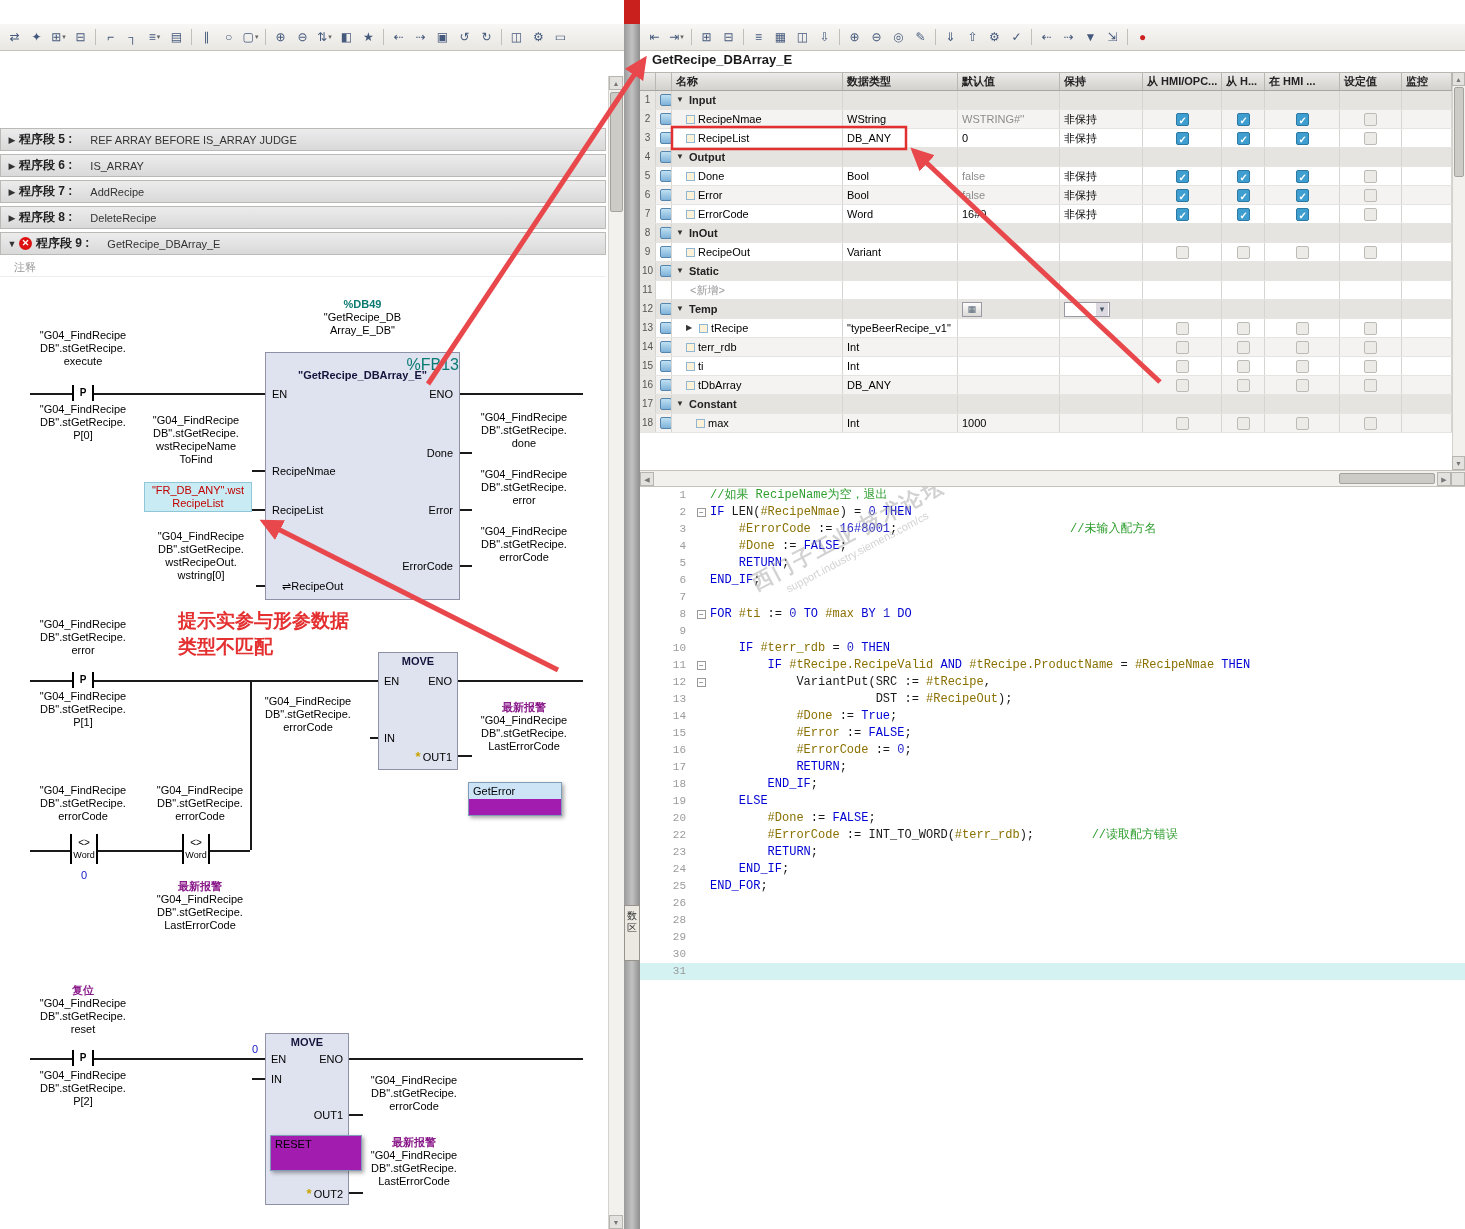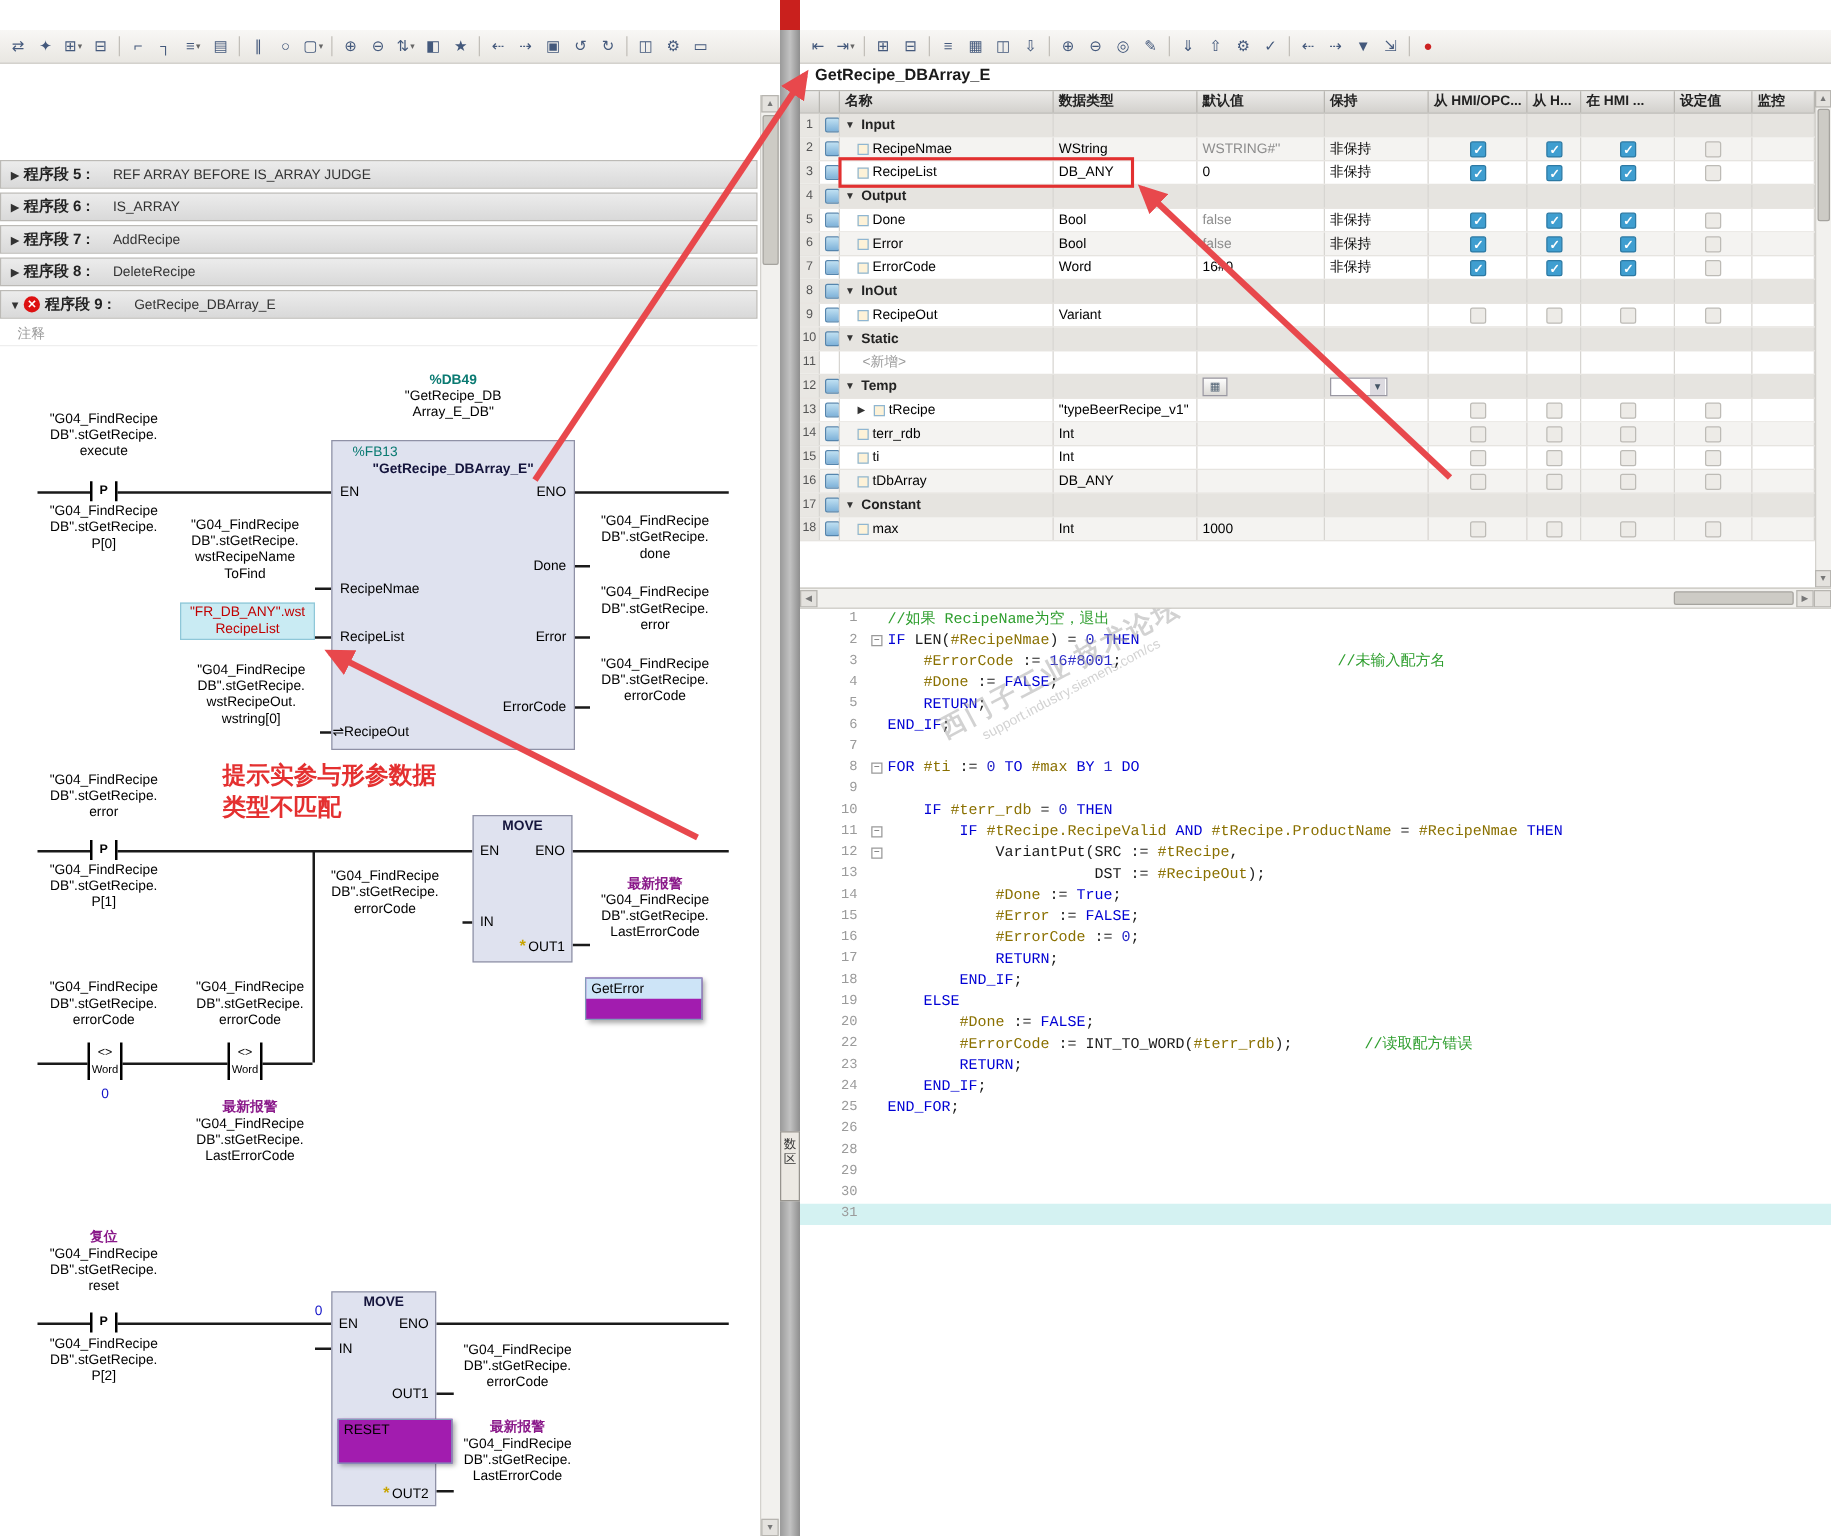--- a/index.html
+++ b/index.html
@@ -36,21 +36,21 @@
 .lad{position:absolute;left:0;top:280px;width:606px;height:949px;background:#fff;overflow:hidden}
 .wire{position:absolute;height:2px;background:#1a1a1a}
 .vwire{position:absolute;width:2px;background:#1a1a1a}
 .tag{position:absolute;font-size:11px;line-height:13px;text-align:center;white-space:pre-line;color:#000}
 .plabel{color:#8a1a8a;font-weight:bold}
 .teal{color:#0a7a72}
 .blue-num{color:#1414c8}
 .contact{position:absolute;width:22px;height:16px;border-left:2px solid #000;border-right:2px solid #000;text-align:center;font-size:10px;font-weight:bold;line-height:15px;background:#fff;z-index:3}
 .cmp{position:absolute;width:28px;height:30px;border-left:2px solid #000;border-right:2px solid #000;text-align:center;background:#fff;z-index:3;font-size:10px;line-height:13px;padding-top:2px}
 .fbblock{position:absolute;background:#dfe2ef;border:1px solid #8f91a6;z-index:2}
-.fb-num{position:absolute;left:16px;right:0;text-align:left;font-size:11px}
+.fb-num{position:absolute;left:4px;right:0;text-align:right;font-size:16px}
 .fb-title{position:absolute;left:0;right:0;text-align:center;font-size:11px;font-weight:bold;color:#14143c}
 .pin{position:absolute;font-size:11px;line-height:13px;color:#000;white-space:nowrap}
 .pin.r{text-align:right}
 .hi-operand{position:absolute;background:#c9ebf3;border:1px solid #8fc7d8;color:#c00000;font-size:11px;line-height:13px;text-align:center;white-space:pre-line;padding:1px 2px;z-index:4}
 .note-red{position:absolute;color:#e43030;font-size:19px;line-height:26px;font-weight:bold;text-align:left;white-space:pre-line;z-index:5}
 .dropdown-box{position:absolute;background:#a21caf;border:1px solid #7f9db9;box-shadow:2px 2px 4px rgba(0,0,0,.35);z-index:6;font-size:11px}
 .dropdown-box .dd-row{height:16px;line-height:16px;padding-left:4px}
 .dd-row.hl{background:#cde4f7}
 .star{color:#c8a400;font-weight:bold;font-size:13px;margin-right:2px}
 
@@ -240,21 +240,21 @@
       <div class="tag" style="left:265px;top:31px;width:195px">"GetRecipe_DB
 Array_E_DB"</div>
 
       <div class="fbblock" style="left:265px;top:72px;width:195px;height:248px">
         <div class="fb-num teal" style="top:3px">%FB13</div>
         <div class="fb-title" style="top:16px">"GetRecipe_DBArray_E"</div>
         <div class="pin" style="left:6px;top:35px">EN</div>
         <div class="pin r" style="right:6px;top:35px">ENO</div>
         <div class="pin" style="left:6px;top:112px">RecipeNmae</div>
         <div class="pin" style="left:6px;top:151px">RecipeList</div>
-        <div class="pin" style="left:0;top:227px">⇌RecipeOut</div>
+        <div class="pin" style="left:16px;top:227px">⇌RecipeOut</div>
         <div class="pin r" style="right:6px;top:94px">Done</div>
         <div class="pin r" style="right:6px;top:151px">Error</div>
         <div class="pin r" style="right:6px;top:207px">ErrorCode</div>
       </div>
 
       <div class="tag" style="left:140px;top:134px;width:112px">"G04_FindRecipe
 DB".stGetRecipe.
 wstRecipeName
 ToFind</div>
       <div class="wire" style="left:252px;top:190px;width:13px"></div>
@@ -864,21 +864,21 @@
           <div class="tc cbc"></div>
           <div class="tc cbc"></div>
           <div class="tc cbc"></div>
           <div class="tc"></div>
         </div>
         <div class="trow body alt">
           <div class="tc num">18</div>
           <div class="tc">
             <span class="row-ico"></span>
           </div>
-          <div class="tc" style="padding-left: 14px; text-align: right;">
+          <div class="tc" style="padding-left: 24px; text-align: right;">
             <span class="var-ico"></span>
             <span>max</span>
           </div>
           <div class="tc">Int</div>
           <div class="tc">1000</div>
           <div class="tc"></div>
           <div class="tc cbc">
             <span class="cb dis"></span>
           </div>
           <div class="tc cbc">

